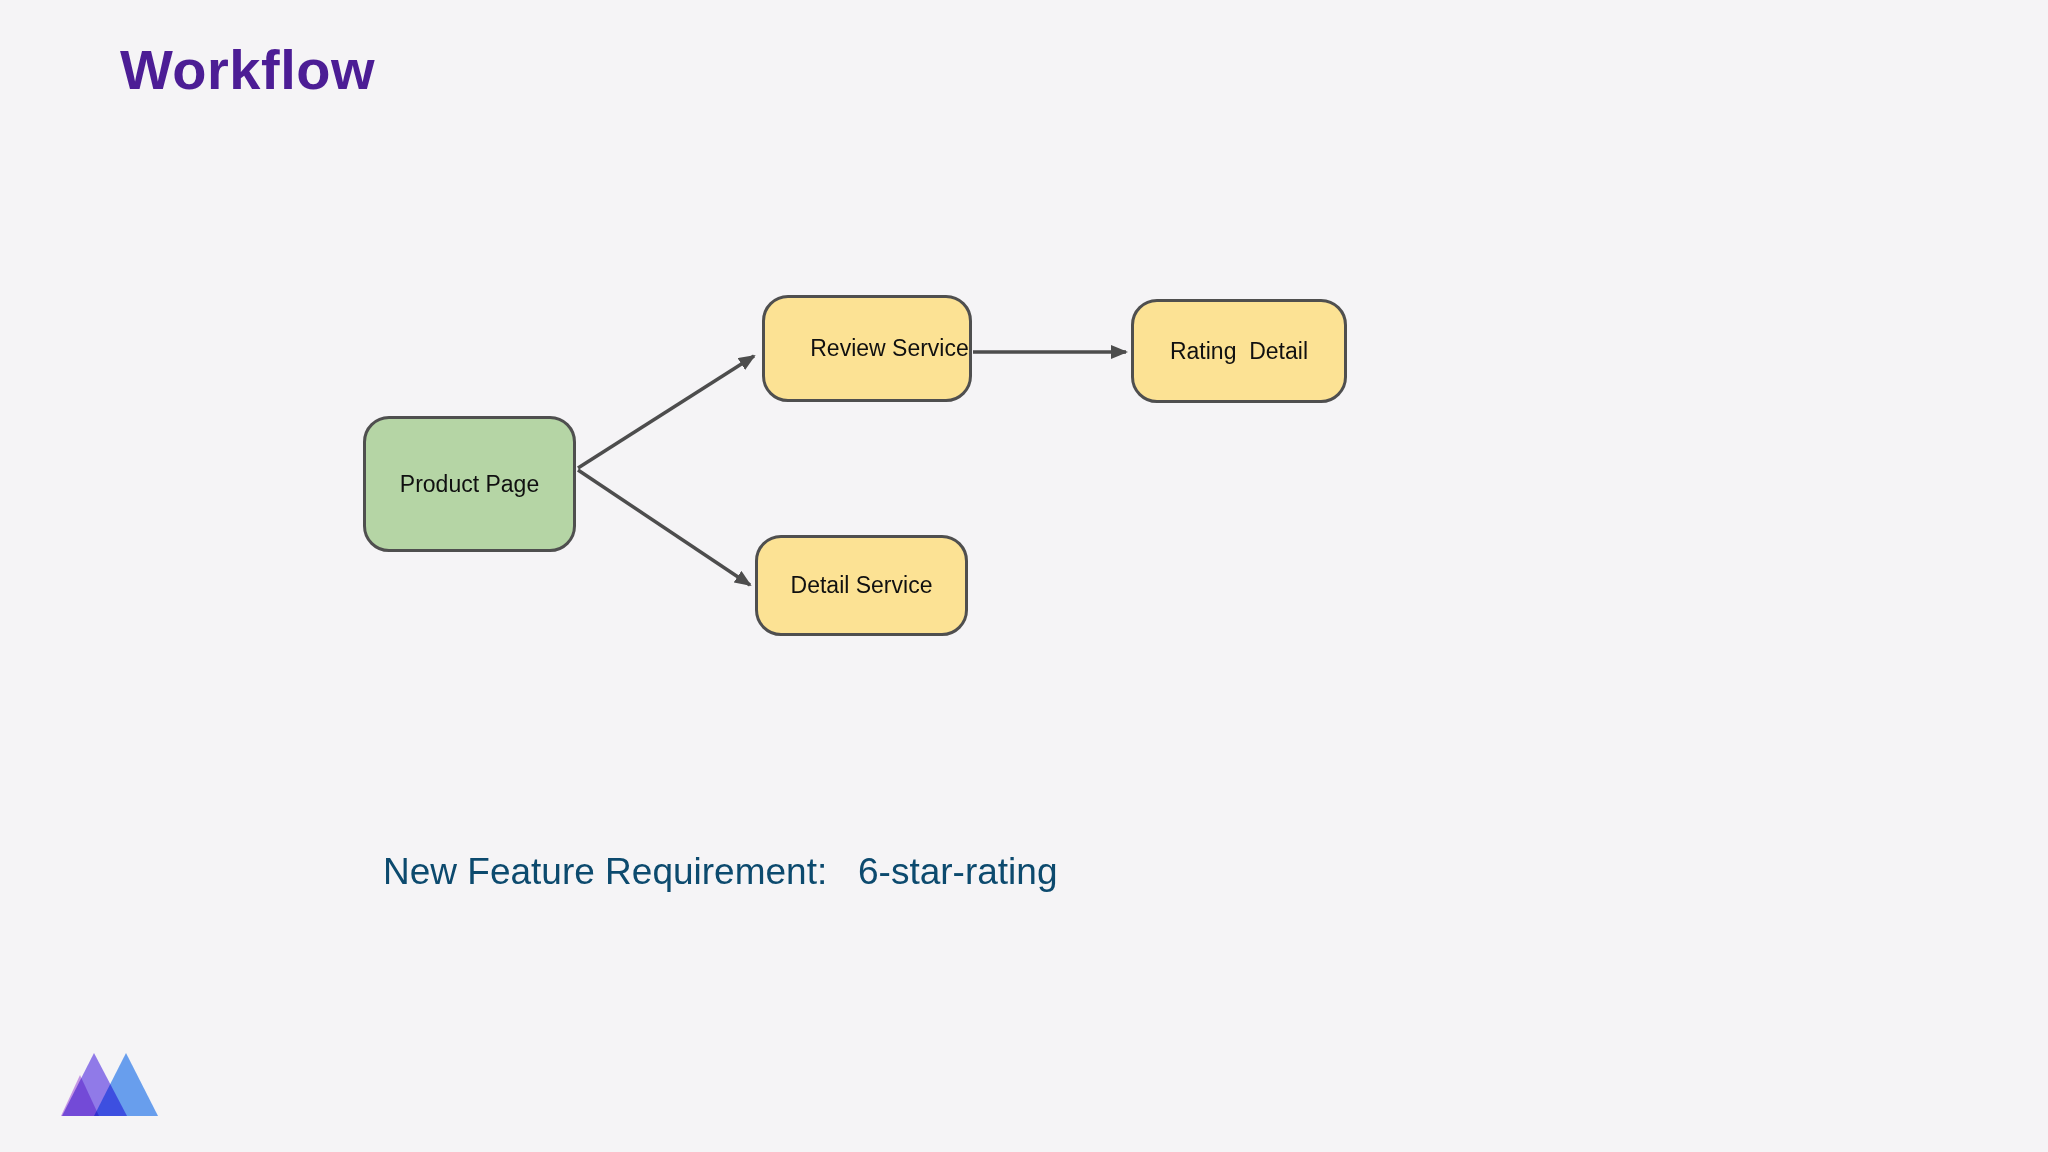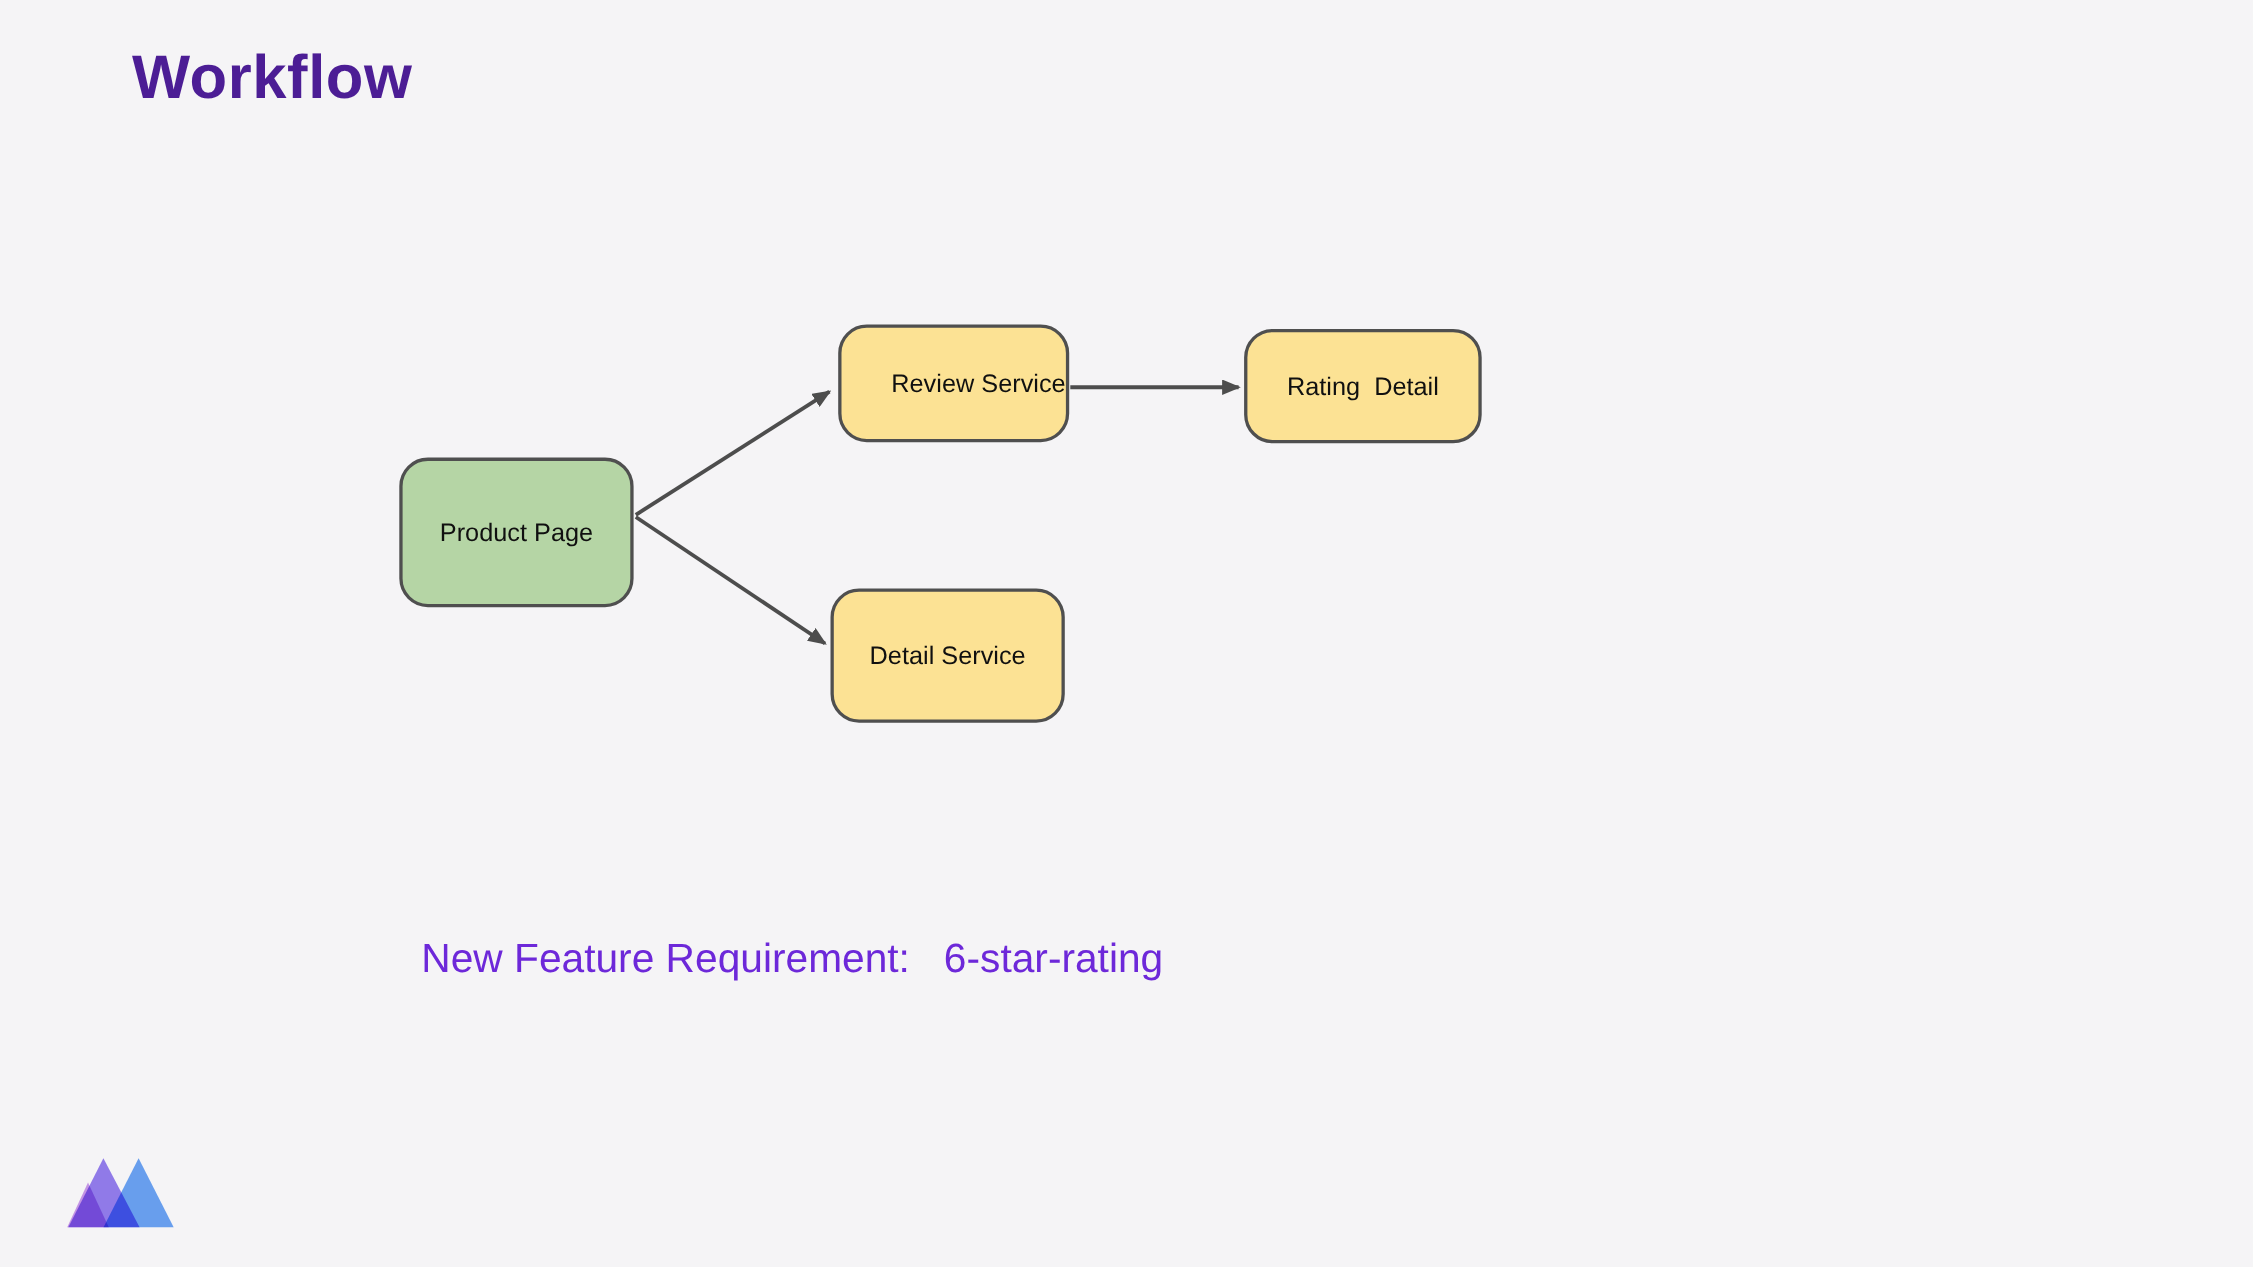--- a/index.html
+++ b/index.html
@@ -47,28 +47,28 @@
     border-radius: 26px;
     box-sizing: border-box;
     font-size: 23px;
     color: #101010;
     white-space: pre;
     text-align: center;
   }
   .n-product { left: 363px; top: 416px; width: 213px; height: 136px; }
   .n-review  { left: 762px; top: 295px; width: 210px; height: 107px; padding-left: 45px; }
   .n-rating  { left: 1131px; top: 299px; width: 216px; height: 104px; }
-  .n-detail  { left: 755px; top: 535px; width: 213px; height: 122px; }
+  .n-detail  { left: 755px; top: 535px; width: 213px; height: 101px; }
   .note {
     position: absolute;
     left: 383px;
     top: 851px;
     margin: 0;
     font-size: 37px;
-    color: #6d28d9;
+    color: #0c4a6e;
     white-space: pre;
   }
   .logo {
     position: absolute;
     left: 58px;
     top: 1050px;
     width: 106px;
     height: 66px;
   }
   .logo polygon { mix-blend-mode: multiply; }

